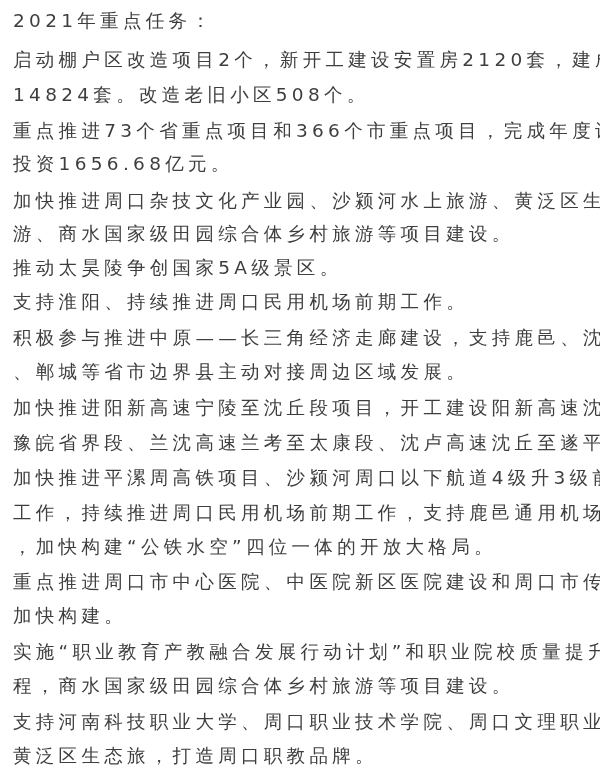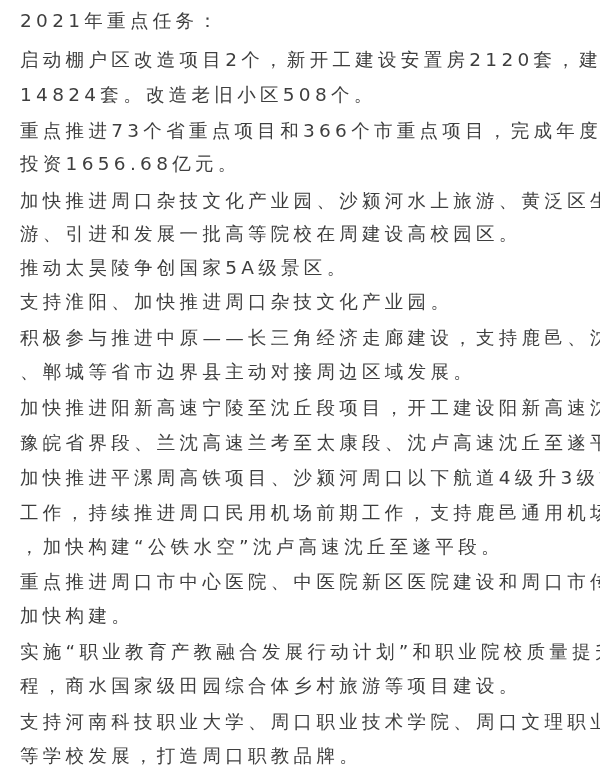--- a/index.html
+++ b/index.html
@@ -18,21 +18,21 @@
     left: 8px;
     top: 0;
     width: 590px;
     font-family: "DejaVu Sans", "Liberation Sans", sans-serif;
     color: #3e3e3e;
     font-size: 18.5px;
     letter-spacing: 4.3px;
   }
   .line {
     position: absolute;
-    left: 12px;
+    left: 5px;
     white-space: nowrap;
     height: 26px;
     line-height: 26px;
     text-align: center;
   }
 </style>
 </head>
 <body>
 
 <div class="doc">
@@ -43,51 +43,51 @@
     <div class="line" style="top:82px">14824套。改造老旧小区508个。</div>
   </div>
 
   <div>
     <div class="line" style="top:118px">重点推进73个省重点项目和366个市重点项目，完成年度计划</div>
     <div class="line" style="top:151px">投资1656.68亿元。</div>
   </div>
 
   <div>
     <div class="line" style="top:188px">加快推进周口杂技文化产业园、沙颍河水上旅游、黄泛区生态旅</div>
-    <div class="line" style="top:221px">游、引进和发展一批高等院校在周建设高校园区。</div>
+    <div class="line" style="top:221px">游、商水国家级田园综合体乡村旅游等项目建设。</div>
   </div>
 
   <div>
     <div class="line" style="top:255px">推动太昊陵争创国家5A级景区。</div>
   </div>
 
   <div>
-    <div class="line" style="top:289px">支持淮阳、加快推进周口杂技文化产业园。</div>
+    <div class="line" style="top:289px">支持淮阳、持续推进周口民用机场前期工作。</div>
   </div>
 
   <div>
     <div class="line" style="top:325px">积极参与推进中原——长三角经济走廊建设，支持鹿邑、沈丘</div>
     <div class="line" style="top:359px">、郸城等省市边界县主动对接周边区域发展。</div>
   </div>
 
   <div>
     <div class="line" style="top:395px">加快推进阳新高速宁陵至沈丘段项目，开工建设阳新高速沈丘至</div>
     <div class="line" style="top:430px">豫皖省界段、兰沈高速兰考至太康段、沈卢高速沈丘至遂平段，</div>
     <div class="line" style="top:465px">加快推进平漯周高铁项目、沙颍河周口以下航道4级升3级前期</div>
     <div class="line" style="top:500px">工作，持续推进周口民用机场前期工作，支持鹿邑通用机场建设</div>
-    <div class="line" style="top:534px">，加快构建“公铁水空”沈卢高速沈丘至遂平段。</div>
+    <div class="line" style="top:534px">，加快构建“公铁水空”四位一体的开放大格局。</div>
   </div>
 
   <div>
     <div class="line" style="top:569px">重点推进周口市中心医院、中医院新区医院建设和周口市传染病</div>
     <div class="line" style="top:603px">加快构建。</div>
   </div>
 
   <div>
     <div class="line" style="top:639px">实施“职业教育产教融合发展行动计划”和职业院校质量提升工</div>
     <div class="line" style="top:673px">程，商水国家级田园综合体乡村旅游等项目建设。</div>
   </div>
 
   <div>
     <div class="line" style="top:709px">支持河南科技职业大学、周口职业技术学院、周口文理职业学院</div>
-    <div class="line" style="top:743px">等学校发展，打造周口职教品牌。</div>
+    <div class="line" style="top:743px">黄泛区生态旅，打造周口职教品牌。</div>
   </div>
 </div>
 
 </body></html>

